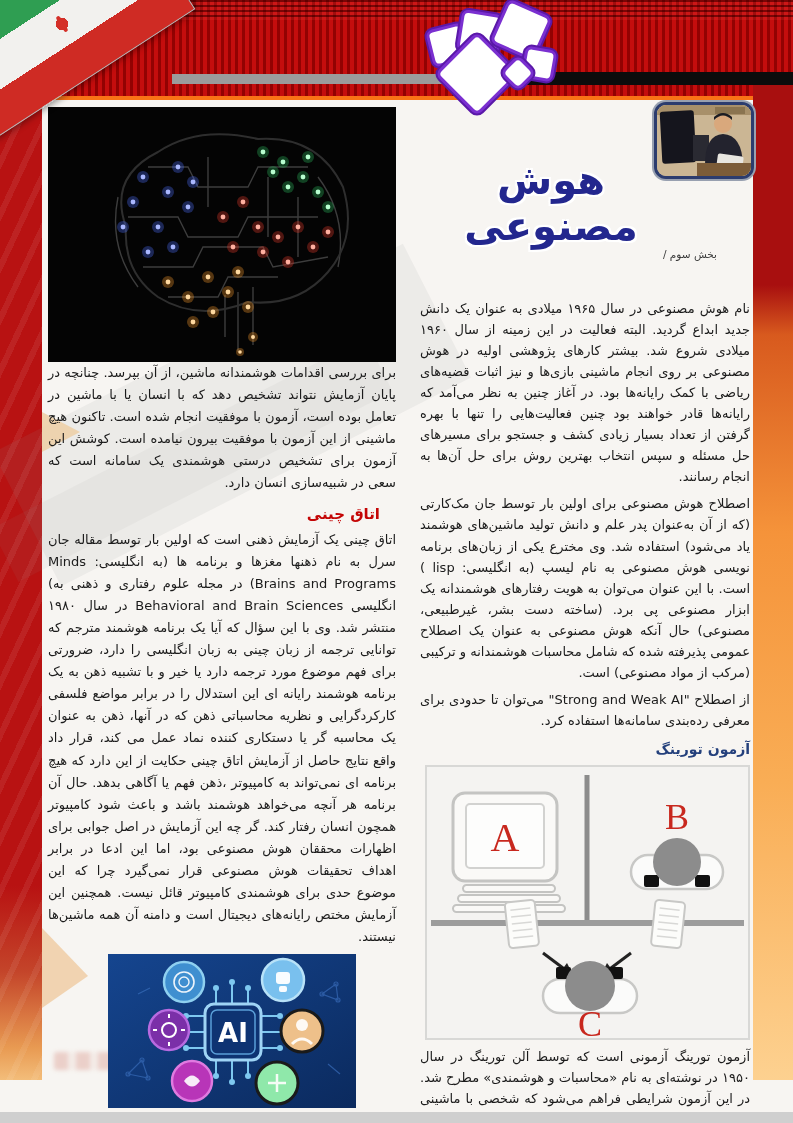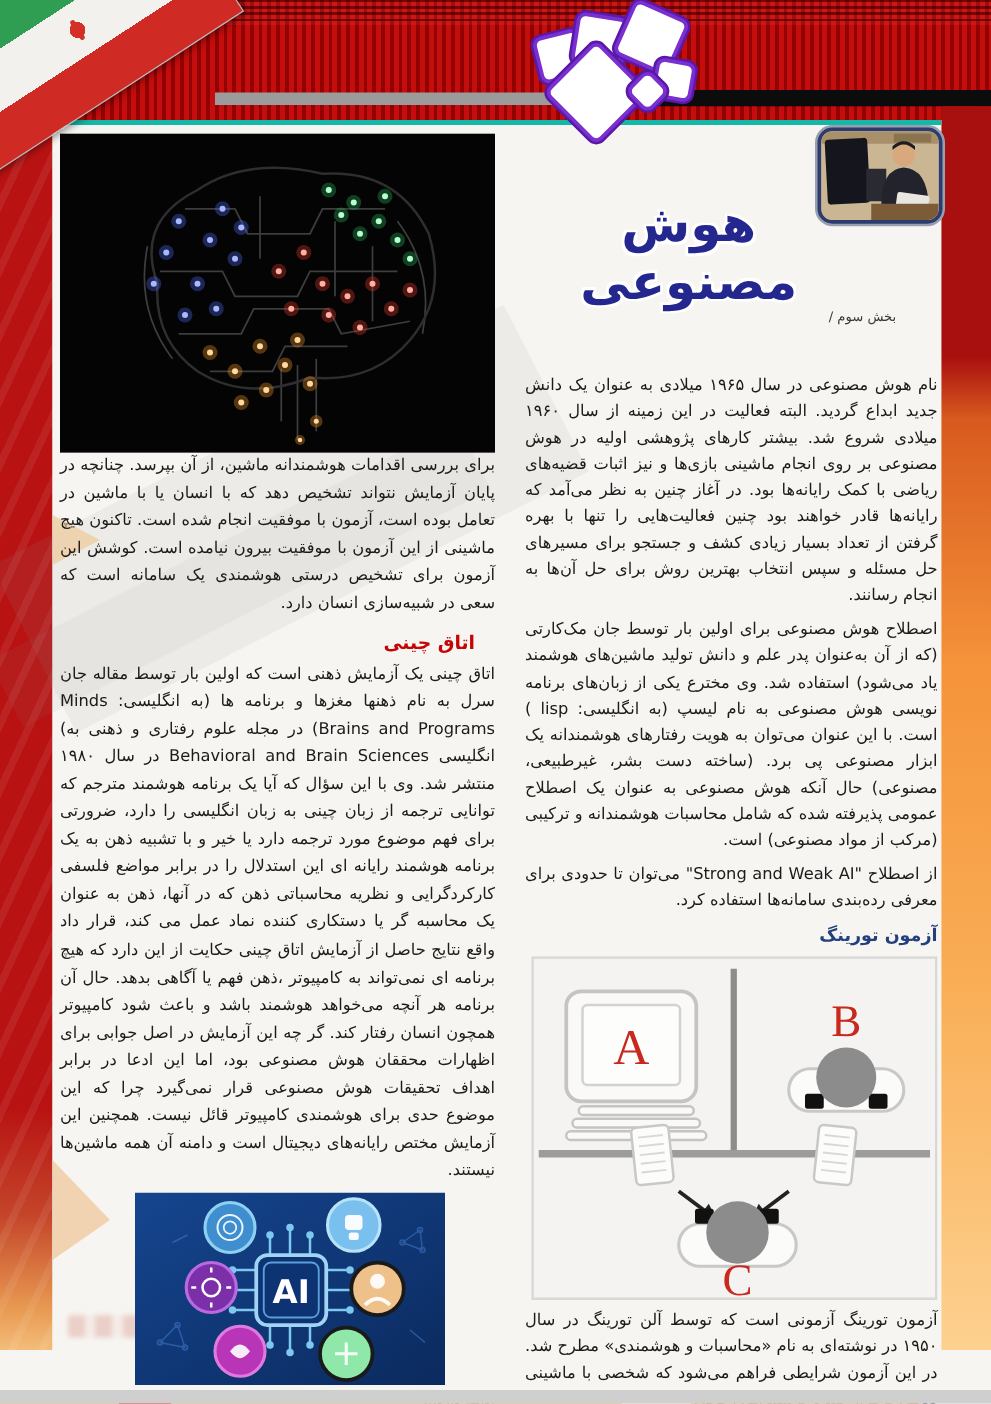--- a/index.html
+++ b/index.html
@@ -70,21 +70,21 @@
   }
   .left-band::after{content:"";position:absolute;inset:0;
     background:repeating-linear-gradient(115deg,rgba(255,255,255,.07) 0 6px,transparent 6px 22px);}
   .right-band{
     position:absolute;right:0;top:85px;width:40px;height:995px;z-index:2;
     background:linear-gradient(180deg,#a80f0f 0 200px,#d85a1e 250px,#f5933a 45%,#f9ad55 70%,#fdd190 100%);
   }
   
   .content{
     position:absolute;left:42px;top:96px;width:711px;height:982px;
-    background:#f7f5f2;border-top:4px solid #14b8a6;z-index:3;
+    background:#f7f5f2;border-top:4px solid #f97316;z-index:3;
   }
   .deco{position:absolute;pointer-events:none;}
   .deco-ribbon1{left:-40px;top:240px;width:460px;height:150px;background:rgba(150,150,150,.10);transform:rotate(-27deg);}
   .deco-ribbon2{left:-60px;top:330px;width:420px;height:60px;background:rgba(150,150,150,.08);transform:rotate(-27deg);}
   .wedge1{left:0;top:312px;width:38px;height:40px;background:#edd0a8;clip-path:polygon(0 0,100% 50%,0 100%);opacity:.9;}
   .wedge2{left:0;top:828px;width:46px;height:80px;background:#efcaa0;clip-path:polygon(0 0,100% 60%,0 100%);opacity:.8;}
   .bleed{
     position:absolute;left:12px;top:952px;width:170px;height:18px;border-radius:3px;
     background:repeating-linear-gradient(90deg,rgba(195,75,55,.22) 0 14px,rgba(195,75,55,.05) 14px 22px);
     filter:blur(2px);

